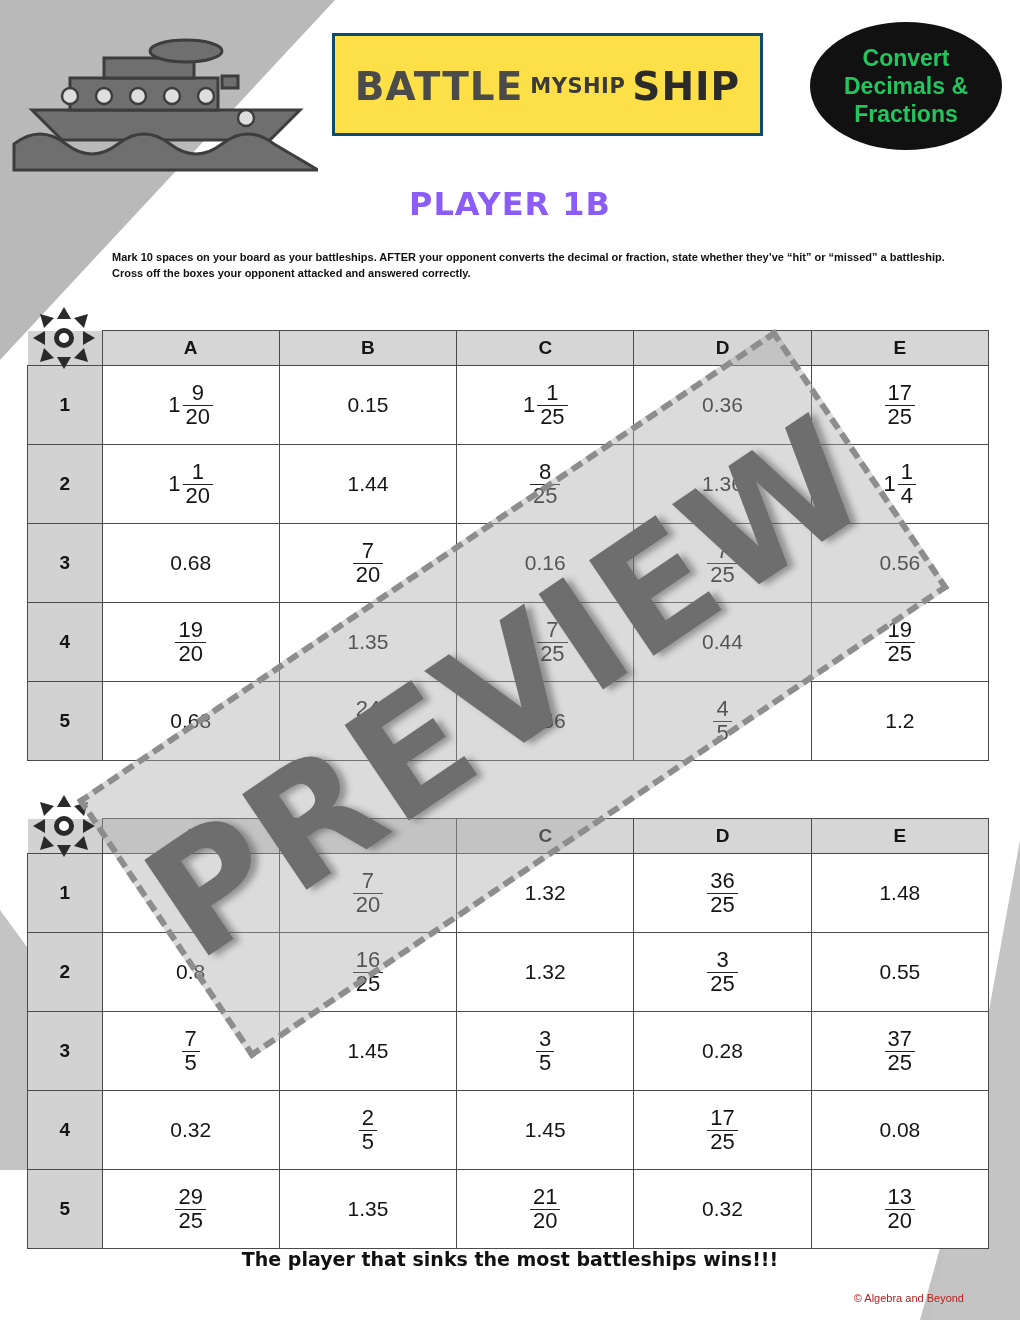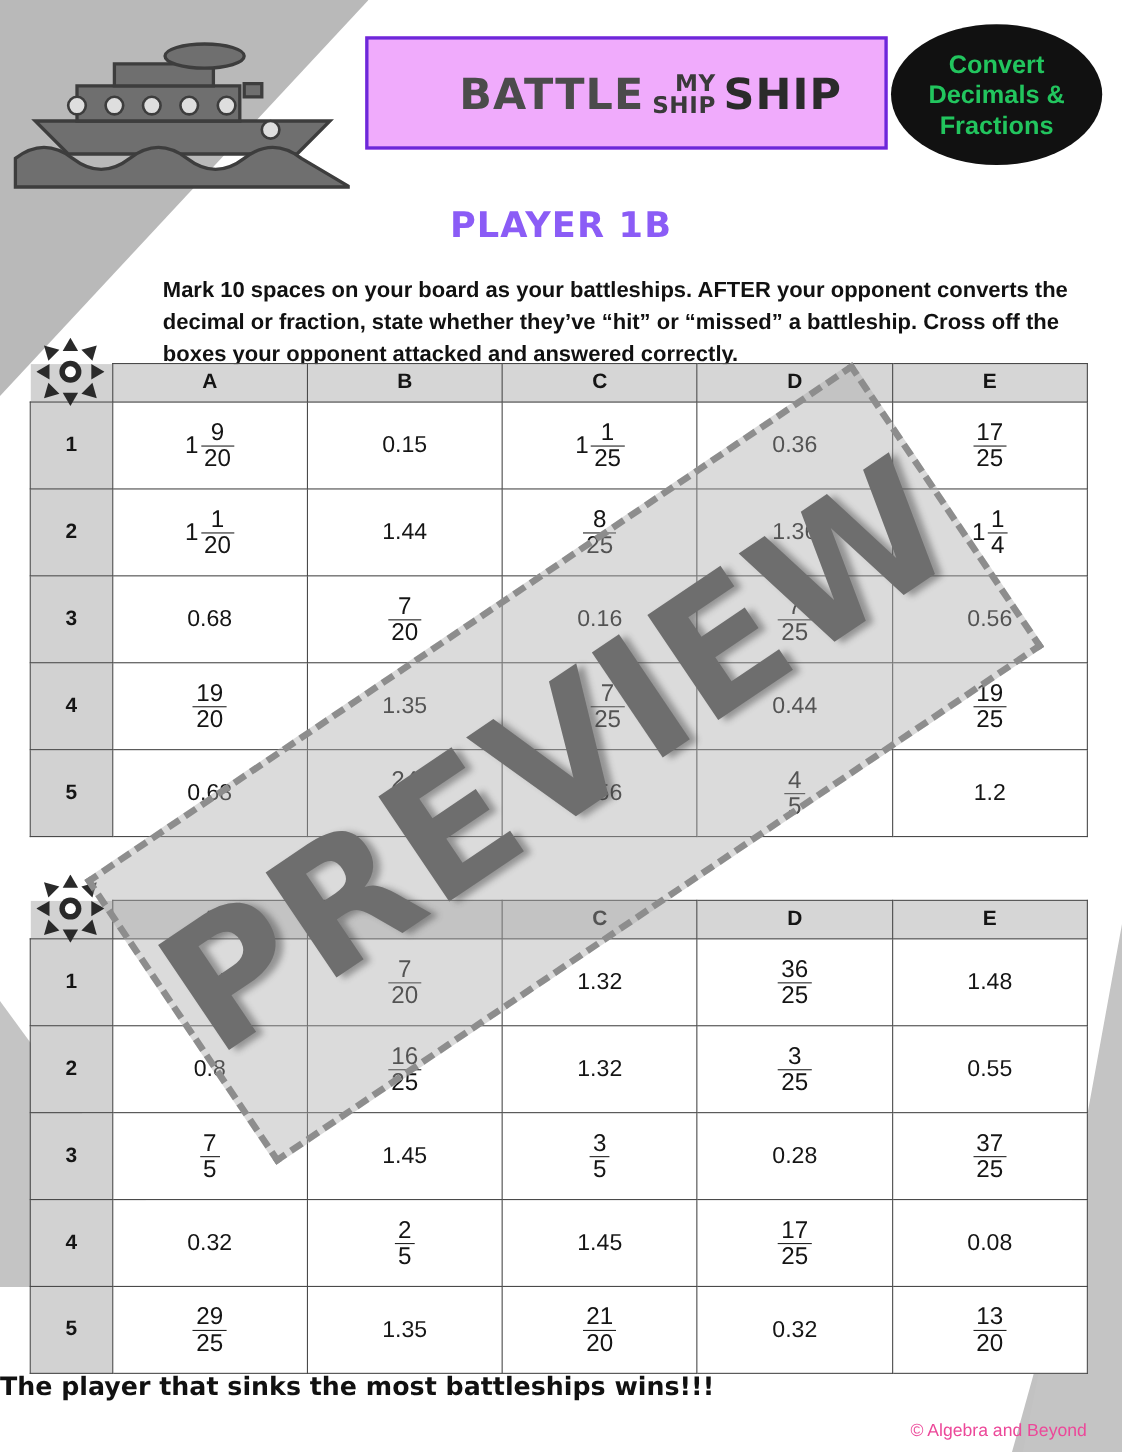--- a/index.html
+++ b/index.html
@@ -60,46 +60,45 @@
   .ship-logo {
     position: absolute;
     left: 8px; top: 18px;
     width: 310px; height: 155px;
     z-index: 2;
   }
   .title-box {
     position: absolute;
     left: 332px; top: 33px;
     width: 425px; height: 97px;
-    border: 3px solid #6d28d9;
-    background: #f0abfc;
+    border: 3px solid #0c4a6e;
+    background: #fde047;
     z-index: 2;
     display: flex;
     align-items: center;
     justify-content: center;
-    padding-left: 44px;
   }
   .title-inner {
     display: flex;
     align-items: center;
     gap: 7px;
     transform: translateY(2px);
   }
   .title-word {
     font-family: "DejaVu Sans", sans-serif;
     font-weight: bold;
     font-size: 39px;
     letter-spacing: 1px;
     color: #4b4b4b;
   }
   .title-word.dark { color: #2b2b2b; }
   .title-stack {
     display: flex;
-    flex-direction: column;
-    align-items: flex-end;
+    flex-direction: row;
+    align-items: center;
     line-height: 0.95;
   }
   .title-stack span {
     font-family: "DejaVu Sans", sans-serif;
     font-weight: bold;
     font-size: 21px;
     color: #3a3a3a;
     letter-spacing: 0.5px;
   }
   .badge {
@@ -130,24 +129,23 @@
     letter-spacing: 1px;
     color: #8b5cf6;
     z-index: 2;
   }
 
   
   .instructions {
     position: absolute;
     z-index: 2;
     font-weight: bold;
-    font-size: 20px;
+    font-size: 11px;
     line-height: 1.45;
     color: #111;
-    margin-left: 36px;
   }
   .instr1 { left: 112px; top: 250px; width: 855px; }
   .instr2 { left: 112px; top: 762px; width: 880px; }
 
   
   .helm {
     position: absolute;
     z-index: 3;
     width: 62px; height: 62px;
   }
@@ -209,32 +207,33 @@
     align-items: center;
     justify-content: center;
     gap: 2px;
     font-size: 22px;
   }
 
   
   .footer-line {
     position: absolute;
     left: 0; right: 0; top: 1248px;
+    text-align: center;
     z-index: 3;
     font-family: "DejaVu Sans", sans-serif;
     font-weight: bold;
-    font-size: 23px;
+    font-size: 19px;
     color: #111;
   }
   .copyright {
     position: absolute;
-    right: 32px; top: 1292px;
+    right: 56px; top: 1292px;
     z-index: 3;
-    font-size: 16px;
-    color: #ec4899;
+    font-size: 11px;
+    color: #b91c1c;
   }
 
   
   .watermark {
     position: absolute;
     left: 32px; top: 238px;
     width: 952px; height: 920px;
     z-index: 5;
     pointer-events: none;
   }

